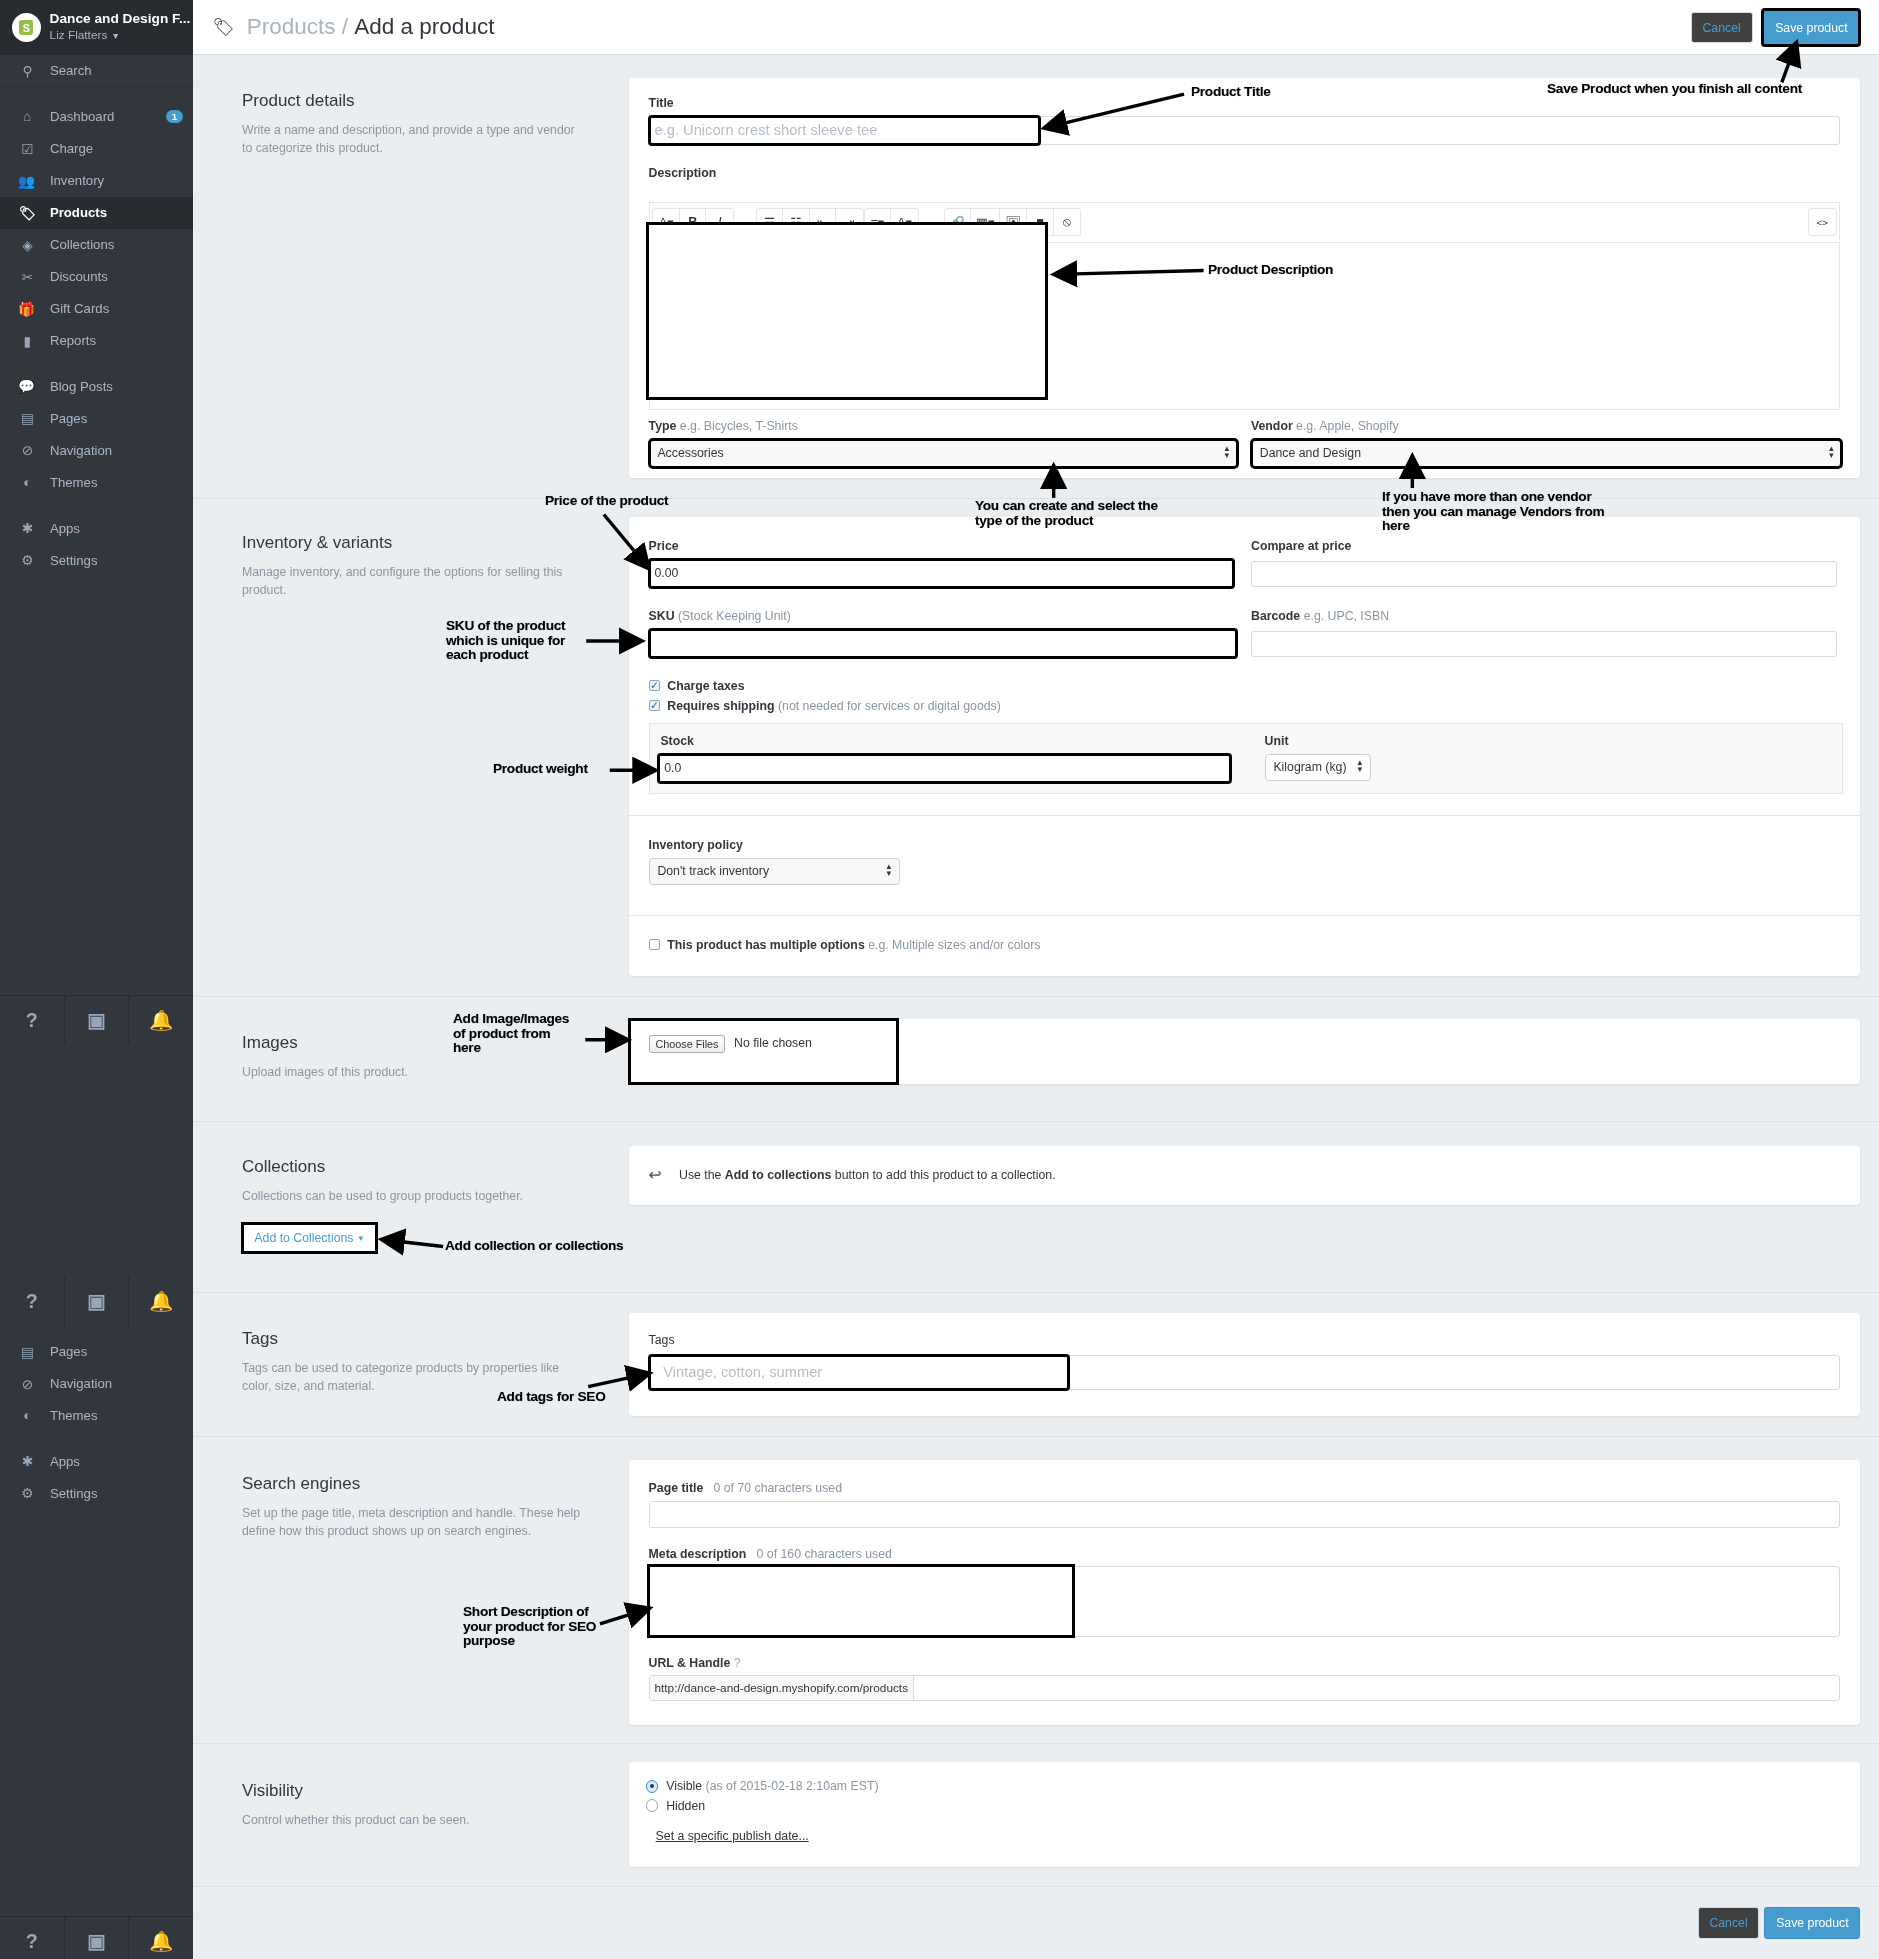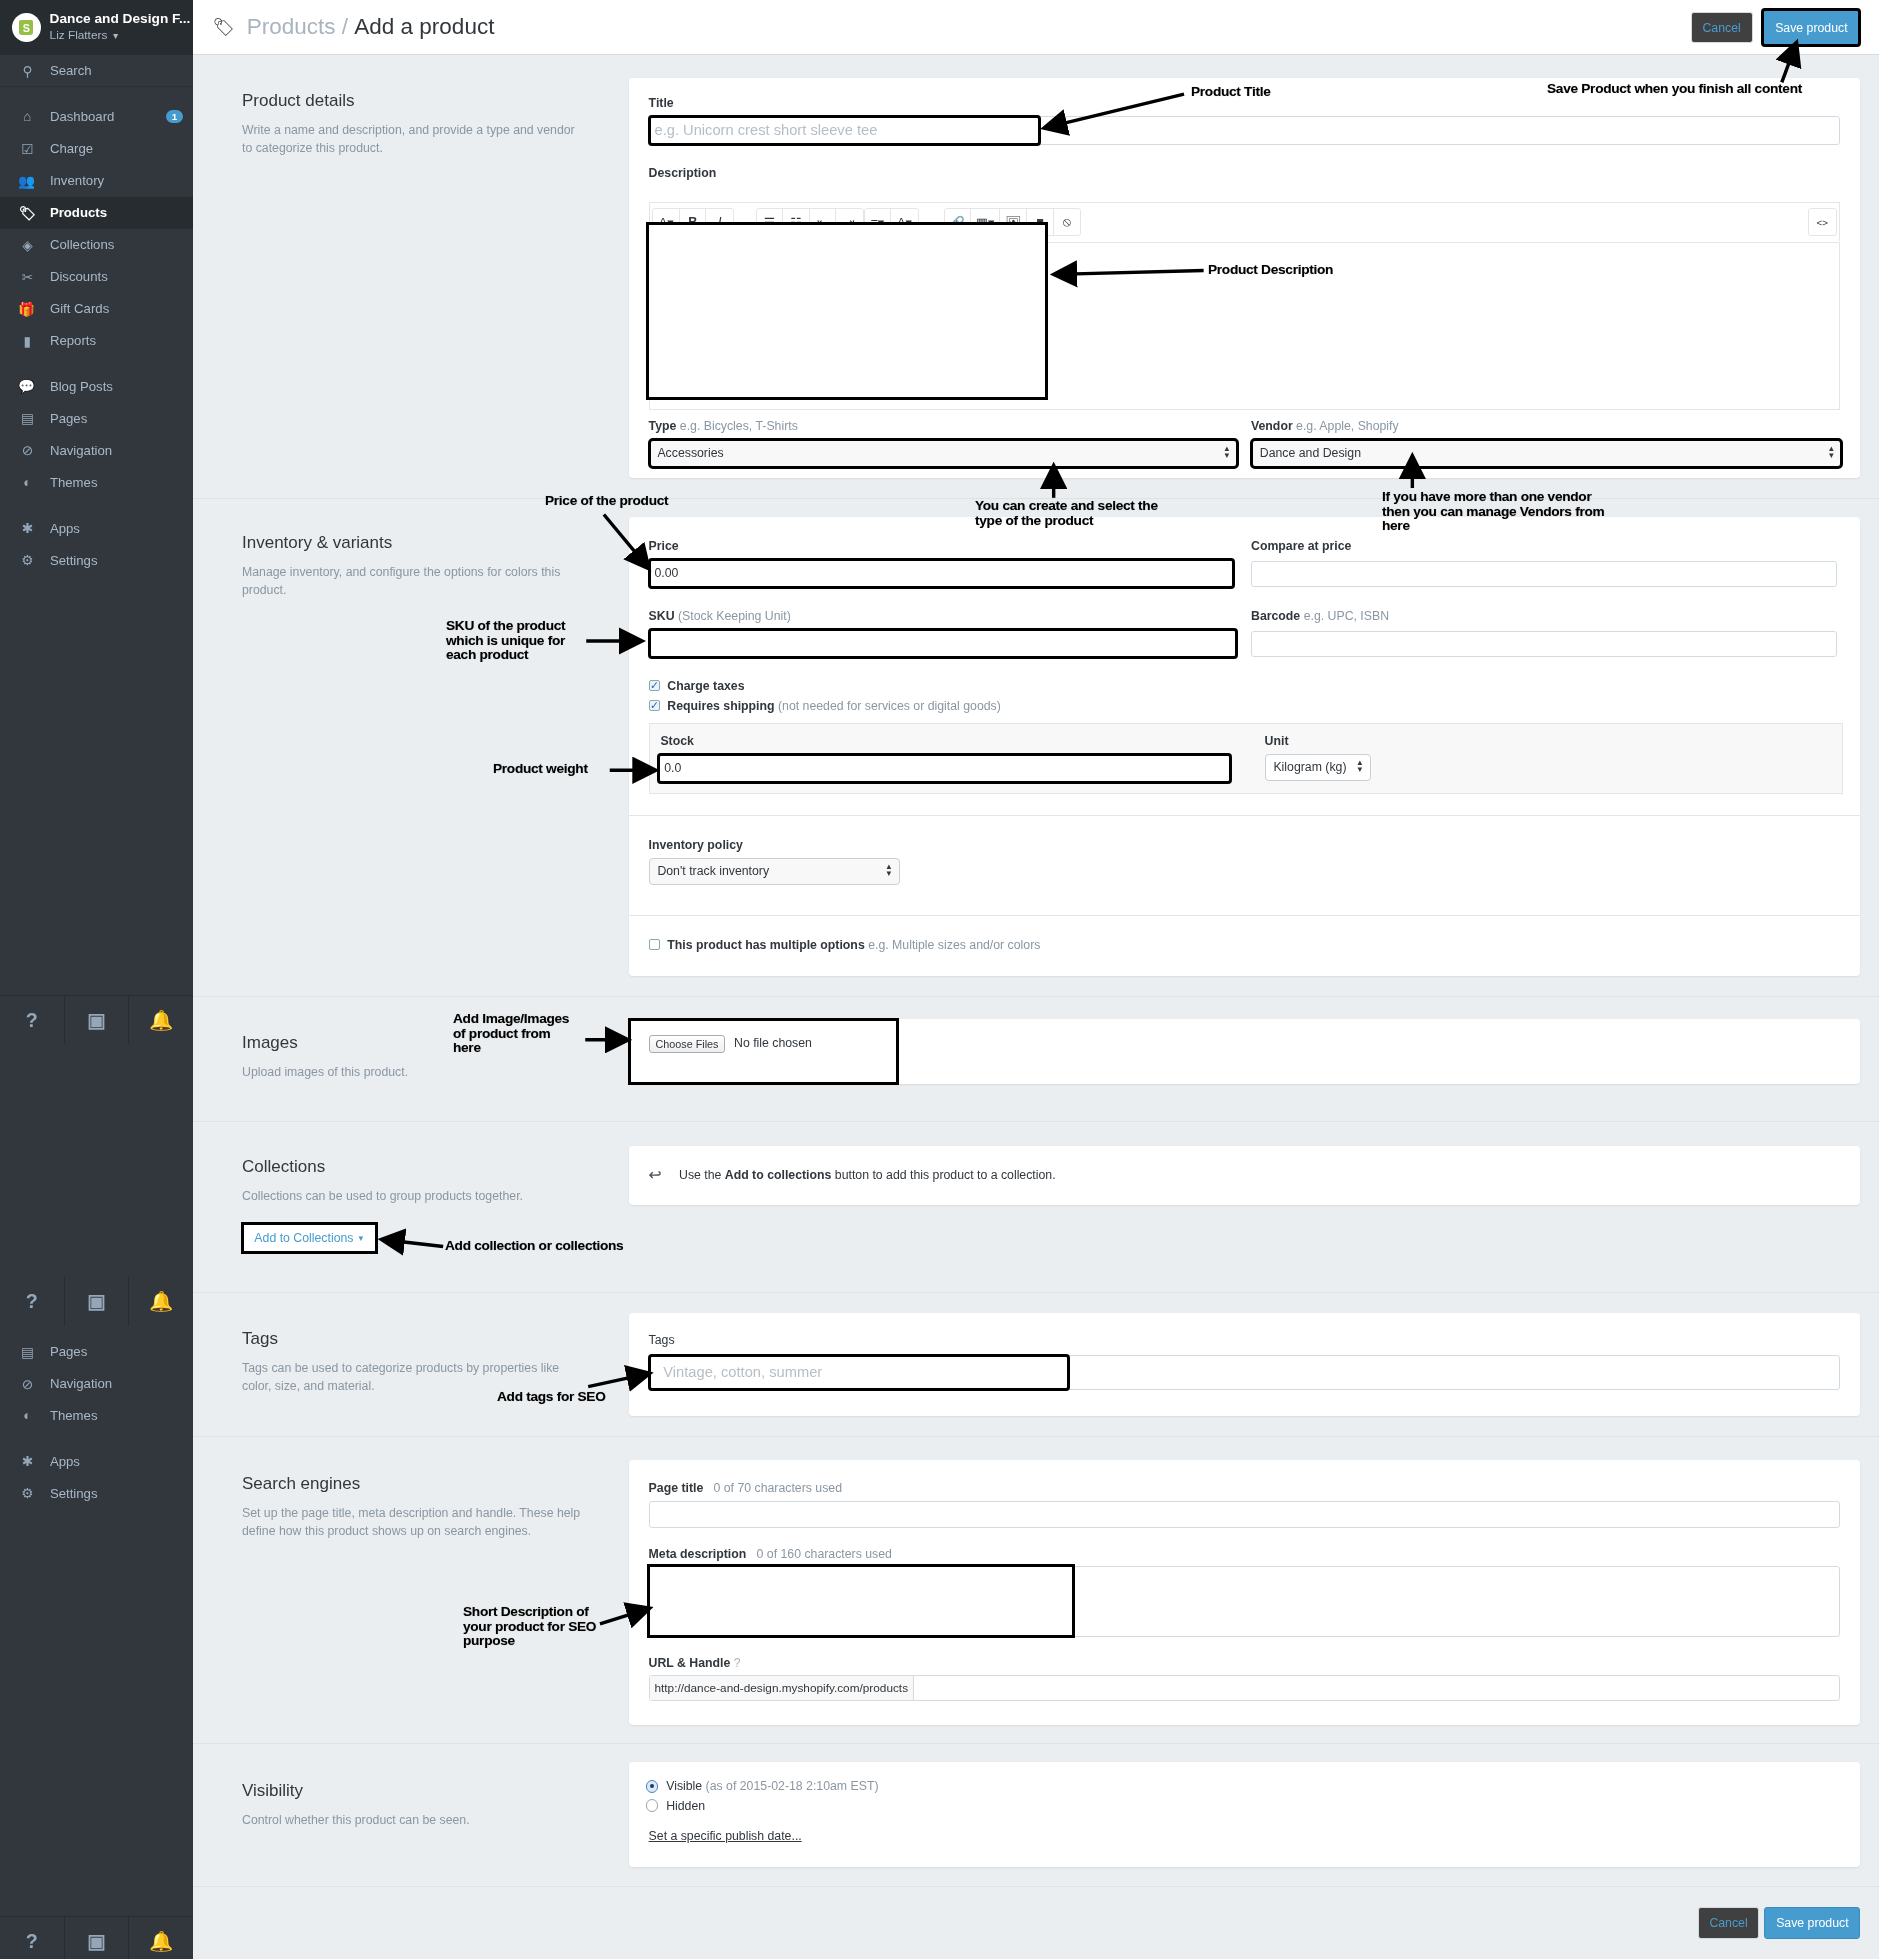--- a/index.html
+++ b/index.html
@@ -47,21 +47,21 @@
   .chk .box.off { background:#fff; color:transparent; }
   .toolbar { position:absolute; left:19.6px; top:124px; right:19.6px; height:39px; border:1px solid #e3e6e9; border-bottom:none; background:#fff; }
   .tb-group { position:absolute; top:5.9px; height:27.4px; border:1px solid #e3e6e9; border-radius:2.9px; display:flex; }
   .tb-btn { min-width:26.5px; padding:0 4.9px; display:flex; align-items:center; justify-content:center; font-size:12.7px; border-right:1px solid #e3e6e9; color:#31373d; }
   .tb-btn:last-child { border-right:none; }
   .editor { position:absolute; left:19.6px; top:164px; right:19.6px; height:168px; border:1px solid #e3e6e9; }
   .radio { position:absolute; display:flex; align-items:center; font-size:12.3px; }
   .radio .dot { width:12.7px; height:12.7px; border-radius:50%; border:1px solid #9aa6b1; margin-right:7.8px; display:flex; align-items:center; justify-content:center; background:#fff; }
   .radio .dot.on { background:#dce9f7; border-color:#4a86c6; }
   .radio .dot.on::after { content:""; width:3.9px; height:3.9px; background:#1a3c66; border-radius:50%; }
-  .link { position:absolute; font-size:12.3px; text-decoration:underline; color:#31373d; }
+  .link { position:absolute; font-size:12.3px; text-decoration:underline; color:#31373d;margin-left:7px; }
 </style>
 </head>
 <body>
 
 <div class="sidebar">
   <div class="store">
     <div class="store-logo">
         <span>S</span>
       </div>
     <div>
@@ -242,21 +242,21 @@
     <div class="lbl" style="left:622px; top:341px"><span>Vendor</span> <span class="hint">e.g. Apple, Shopify</span></div>
     <div class="sel annot-box" style="left:622px; top:361px; width:591px; height:29px;">
       <span>Dance and Design</span>
         <span class="arr">▲<br>▼</span>
     </div>
   </div>
 </div>
 
 <div class="section" style="top:499px; height:498px;">
   <div class="sec-title" style="top:34px">Inventory &amp; variants</div>
-  <div class="sec-desc" style="top:65px">Manage inventory, and configure the options for colors this product.</div>
+  <div class="sec-desc" style="top:65px">Manage inventory, and configure the options for selling this product.</div>
   <div class="card" style="top:17.6px; height:459px;">
     <div class="lbl" style="left:19.6px; top:22.5px">Price</div>
     <div class="inp annot-box" style="left:19.6px; top:42px; width:585px;">0.00</div>
     <div class="lbl" style="left:622px; top:22.5px">Compare at price</div>
     <div class="inp" style="left:622px; top:44px; width:586px; height:26.5px;"></div>
     <div class="lbl" style="left:19.6px; top:92px"><span>SKU</span> <span class="hint">(Stock Keeping Unit)</span></div>
     <div class="inp annot-box" style="left:19.6px; top:112px; width:588px;"></div>
     <div class="lbl" style="left:622px; top:92px"><span>Barcode</span> <span class="hint">e.g. UPC, ISBN</span></div>
     <div class="inp" style="left:622px; top:114px; width:586px; height:26.5px;"></div>
     <div class="chk" style="left:19.6px; top:162px">

